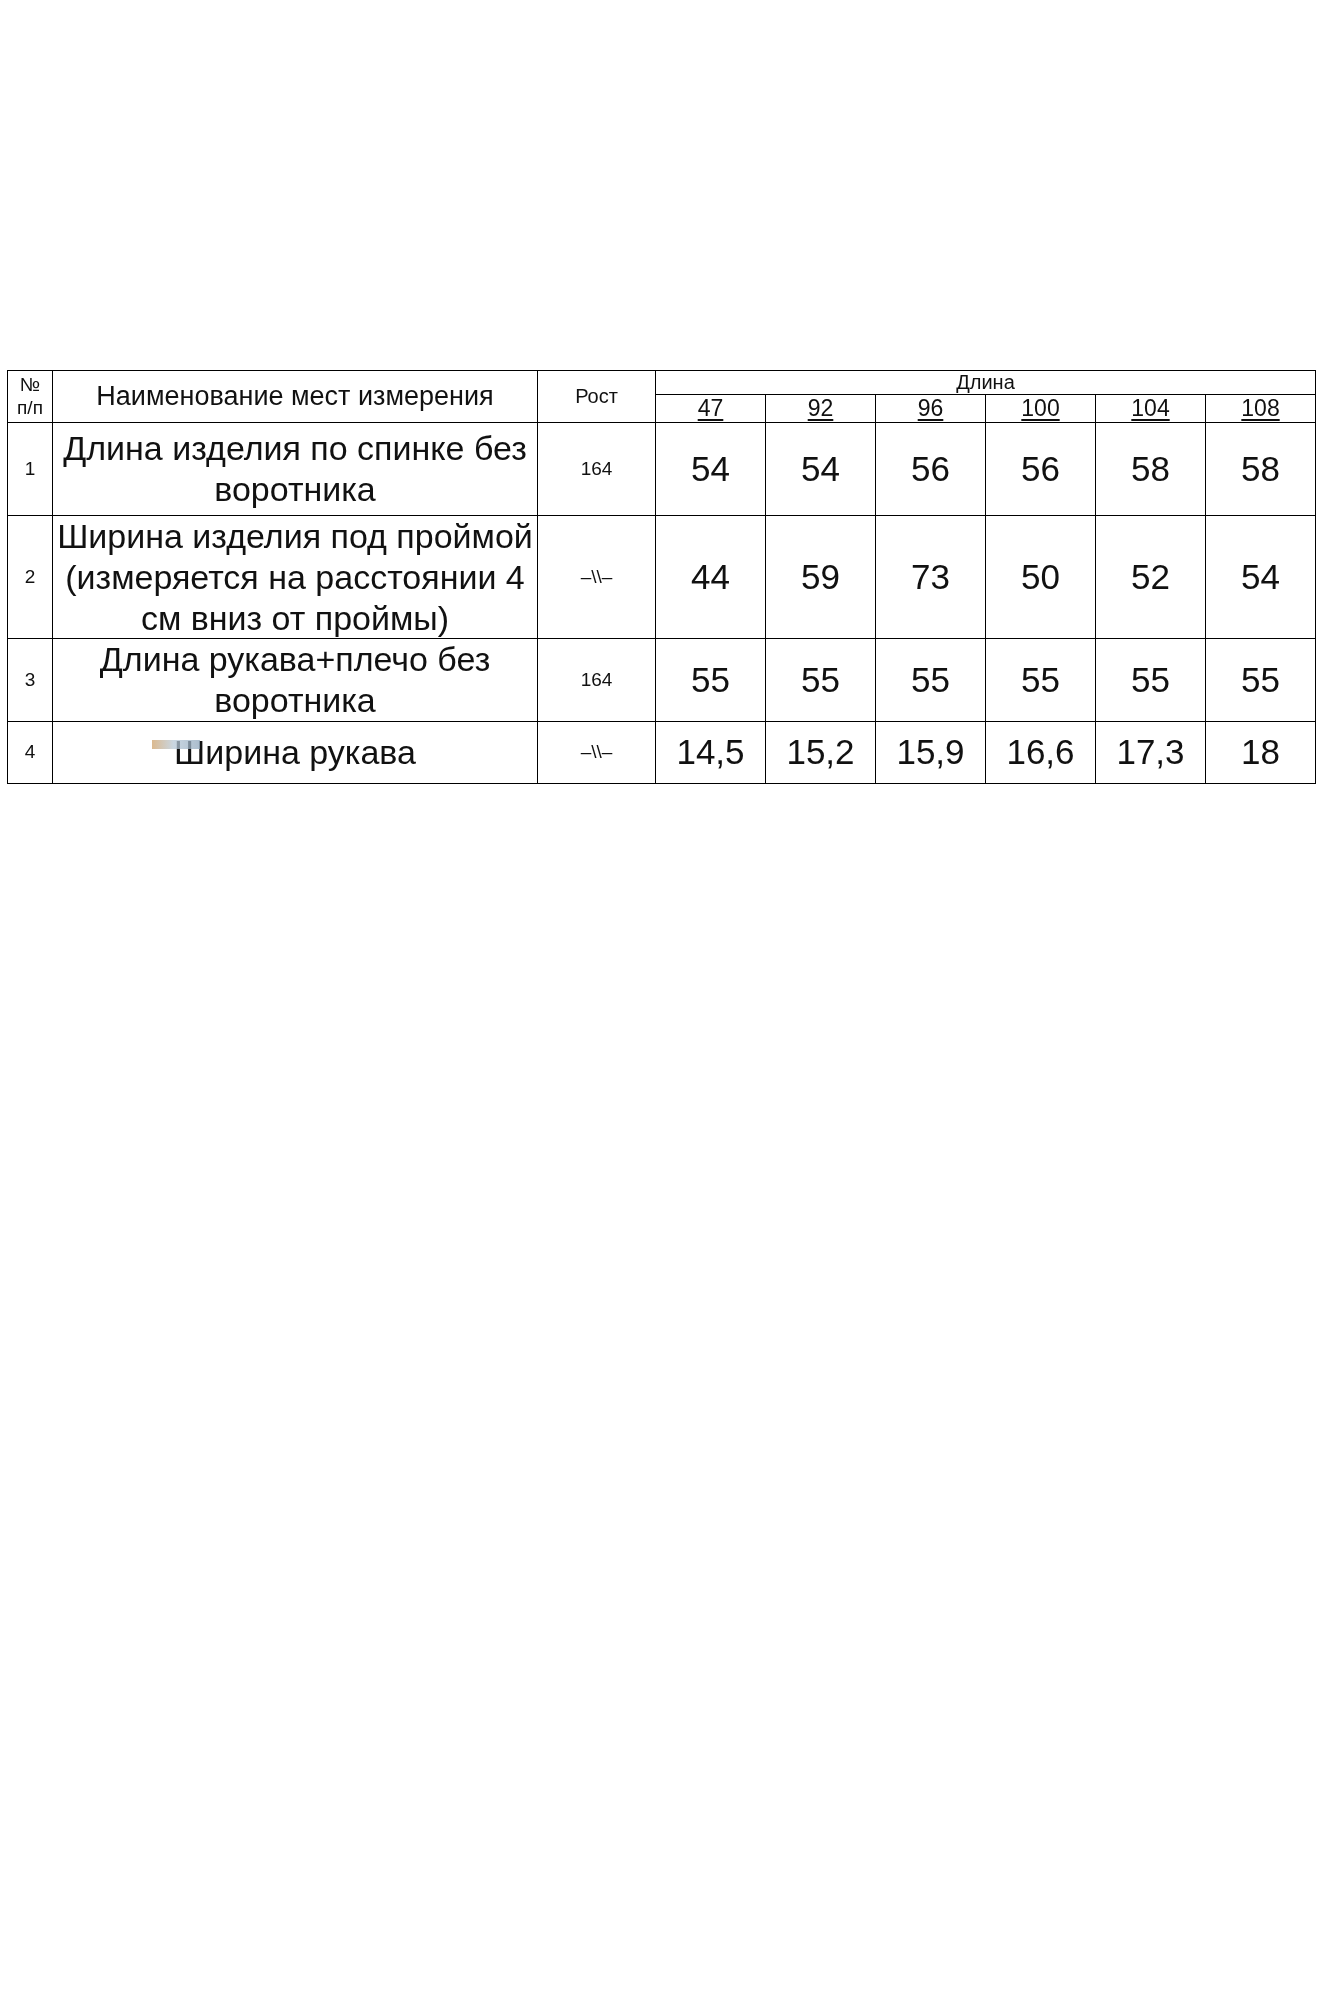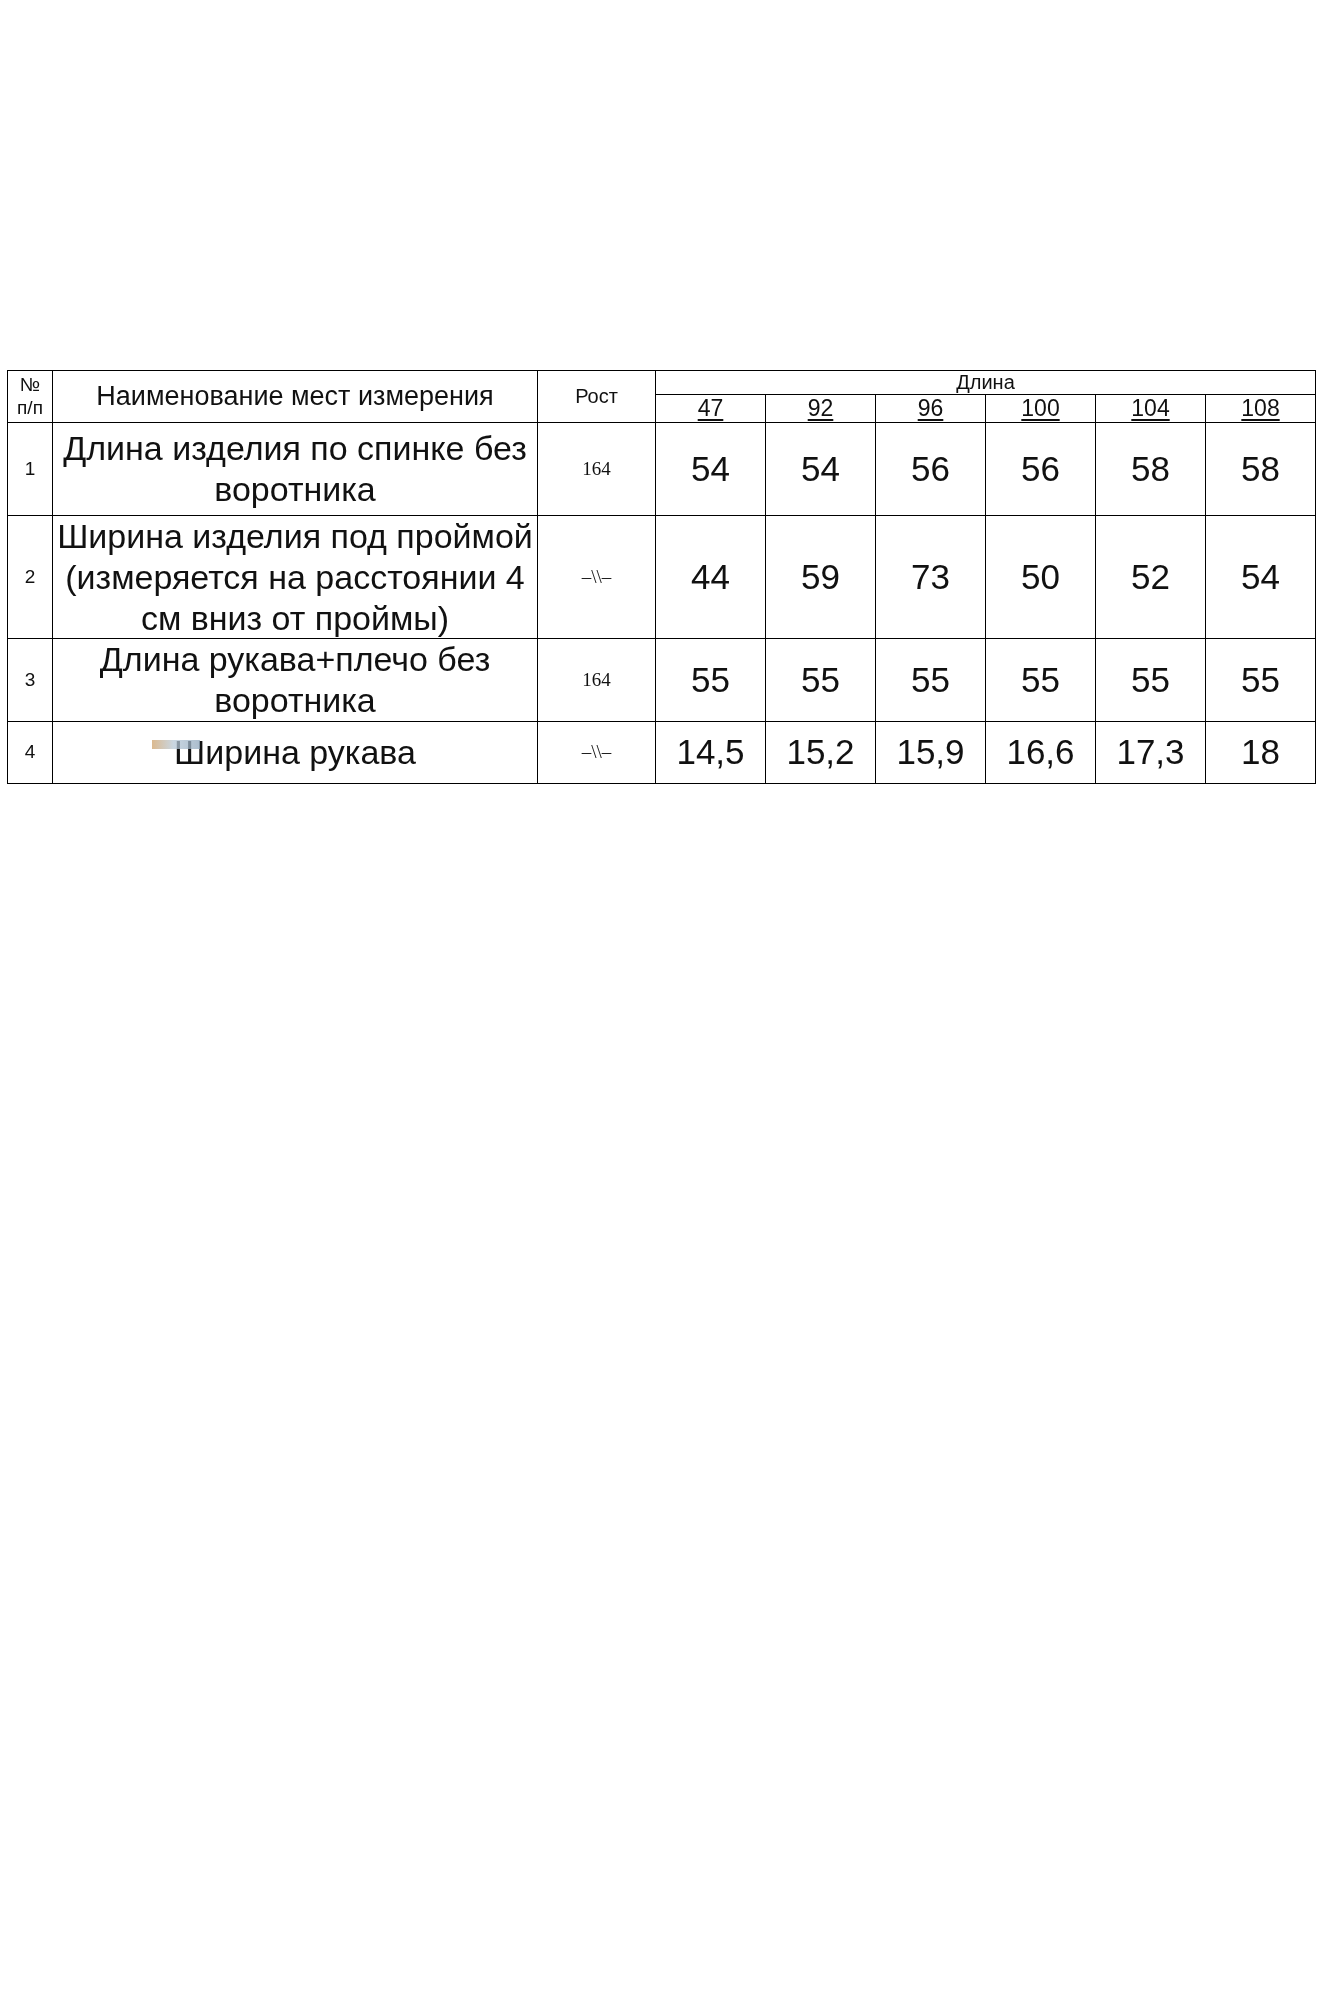--- a/index.html
+++ b/index.html
@@ -87,21 +87,20 @@
   .td-num {
     font-size: 19px;
   }
   .td-name {
     font-size: 34px;
     padding: 10px 12px;
     line-height: 1.2;
   }
   .td-height {
     font-size: 19px;
-    font-family: Liberation Serif, serif;
   }
   .td-val {
     font-size: 35px;
     padding: 12px 2px;
   }
 
   .row-h1 { height: 93px; }
   .row-h2 { height: 110px; }
   .row-h3 { height: 62px; }
   .row-h4 { height: 62px; }

